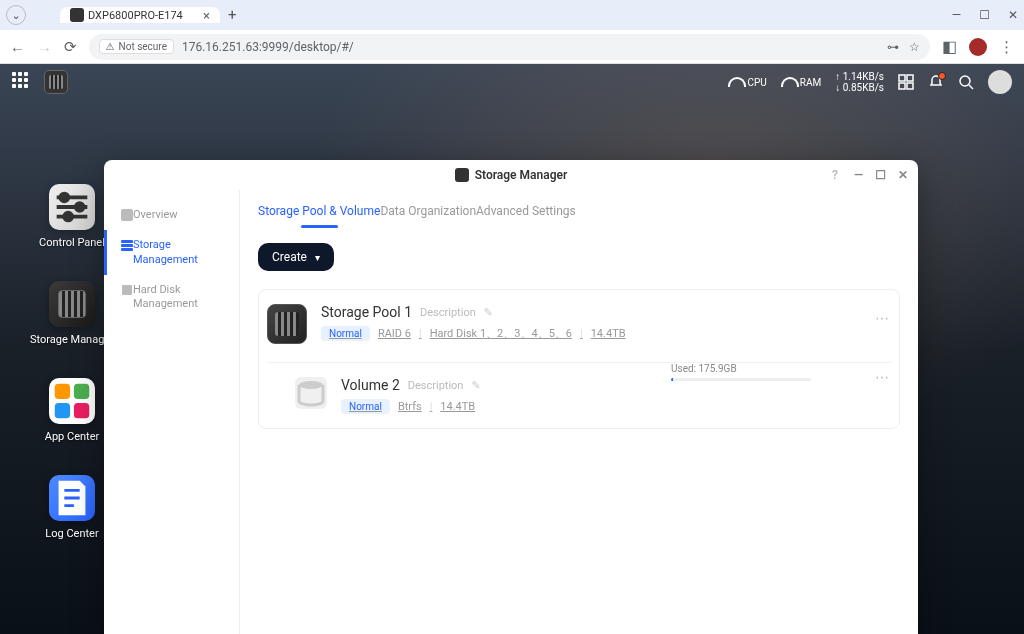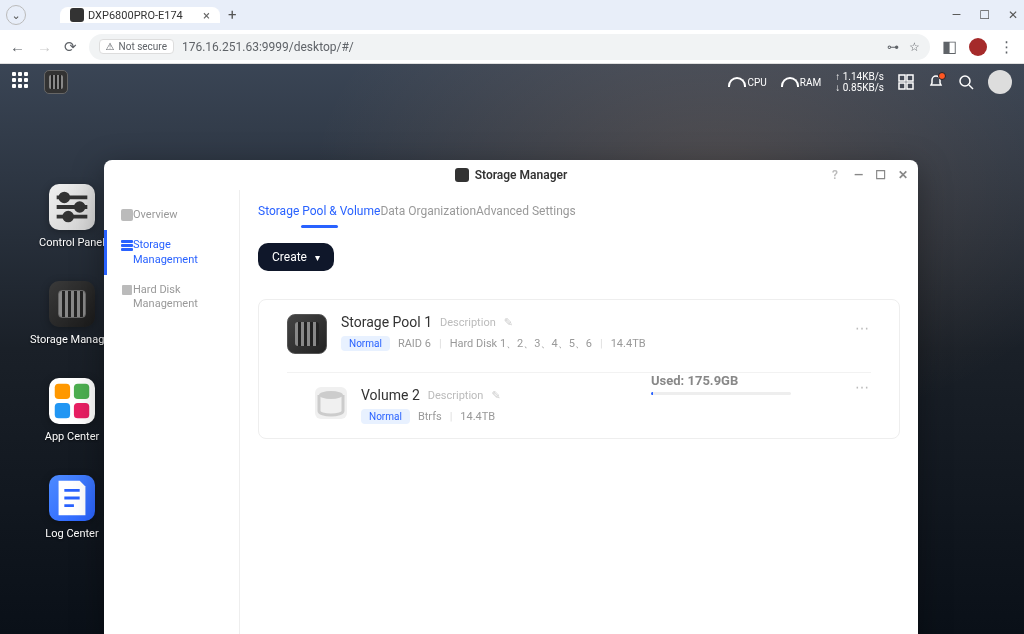--- a/index.html
+++ b/index.html
@@ -65,36 +65,36 @@
 
 .main-panel { flex: 1; padding: 10px 18px; }
 .tabs { display: flex; font-size: 12px; color: #999; border-bottom: 1px solid transparent; }
 .tab { padding: 4px 0 10px; cursor: pointer; position: relative; }
 .tab.active { color: #2962ff; }
 .tab.active::after { content:''; position:absolute; bottom:0; left:35%; width:30%; height:3px; background:#2962ff; border-radius:2px; }
 
 .create-btn { margin-top: 14px; background: #0f172a; color: #fff; border: none; border-radius: 10px; padding: 7px 14px; font-size: 12px; cursor: pointer; display: inline-flex; align-items: center; gap: 8px; }
 .create-btn::after { content: '▾'; font-size: 10px; }
 
-.pool-card { margin-top: 28px; border: 1px solid #eee; border-radius: 8px; padding: 14px 28px; }
+.pool-card { margin-top: 18px; border: 1px solid #eee; border-radius: 8px; padding: 14px 8px; }
 .pool-row { display: flex; align-items: flex-start; gap: 14px; position: relative; }
 .pool-icon { width: 40px; height: 40px; background: linear-gradient(135deg,#444,#222); border-radius: 8px; border:1px solid #555; flex-shrink: 0; display:flex;align-items:center;justify-content:center; }
 .pool-icon-bars{width:24px;height:24px;background:repeating-linear-gradient(90deg,#888 0 3px,#222 3px 6px);border-radius:3px;}
 .pool-info { flex: 1; }
 .pool-title { font-size: 14px; color: #333; display: flex; align-items: center; gap: 8px; }
 .desc-text { font-size: 11px; color: #bbb; }
 .edit-icon { color: #ccc; font-size: 11px; cursor: pointer; }
-.pool-meta { margin-top: 6px; display: flex; align-items: center; gap: 8px; font-size: 11px; color: #999; }
+.pool-meta { margin-top: 6px; display: flex; align-items: center; gap: 8px; font-size: 11px; color: #999; text-decoration: underline; }
 .badge-normal { background: #e8f1ff; color: #2962ff; padding: 2px 8px; border-radius: 4px; font-size: 10px; }
 .sep { color: #ddd; }
 .more-btn { position: absolute; right: 0; top: 6px; color: #bbb; cursor: pointer; letter-spacing: 2px; font-size:14px;}
 
 .volume-row { margin-top: 18px; padding-top: 14px; padding-left: 28px; border-top: 1px solid #f2f2f2; display: flex; align-items: flex-start; gap: 14px; position: relative; }
 .vol-icon { width: 32px; height: 32px; background: #f0f0f0; border-radius: 6px; flex-shrink: 0; display:flex;align-items:center;justify-content:center;color:#bbb;font-size:16px; }
-.vol-usage { position: absolute; right: 80px; top: 0; font-size: 13px; color: #888; font-weight: bold; }
+.vol-usage { position: absolute; right: 80px; top: 0; font-size: 10px; color: #888; }
 .usage-bar { width: 140px; height: 3px; background: #eee; border-radius: 2px; margin-top: 4px; overflow: hidden; }
 .usage-fill { height: 100%; background: #2962ff; width: 1.2%; }
 
 svg { width: 100%; height: 100%; }
 </style>
 </head>
 <body>
 
 <div class="browser-titlebar">
   <div class="dropdown-v">⌄</div>

